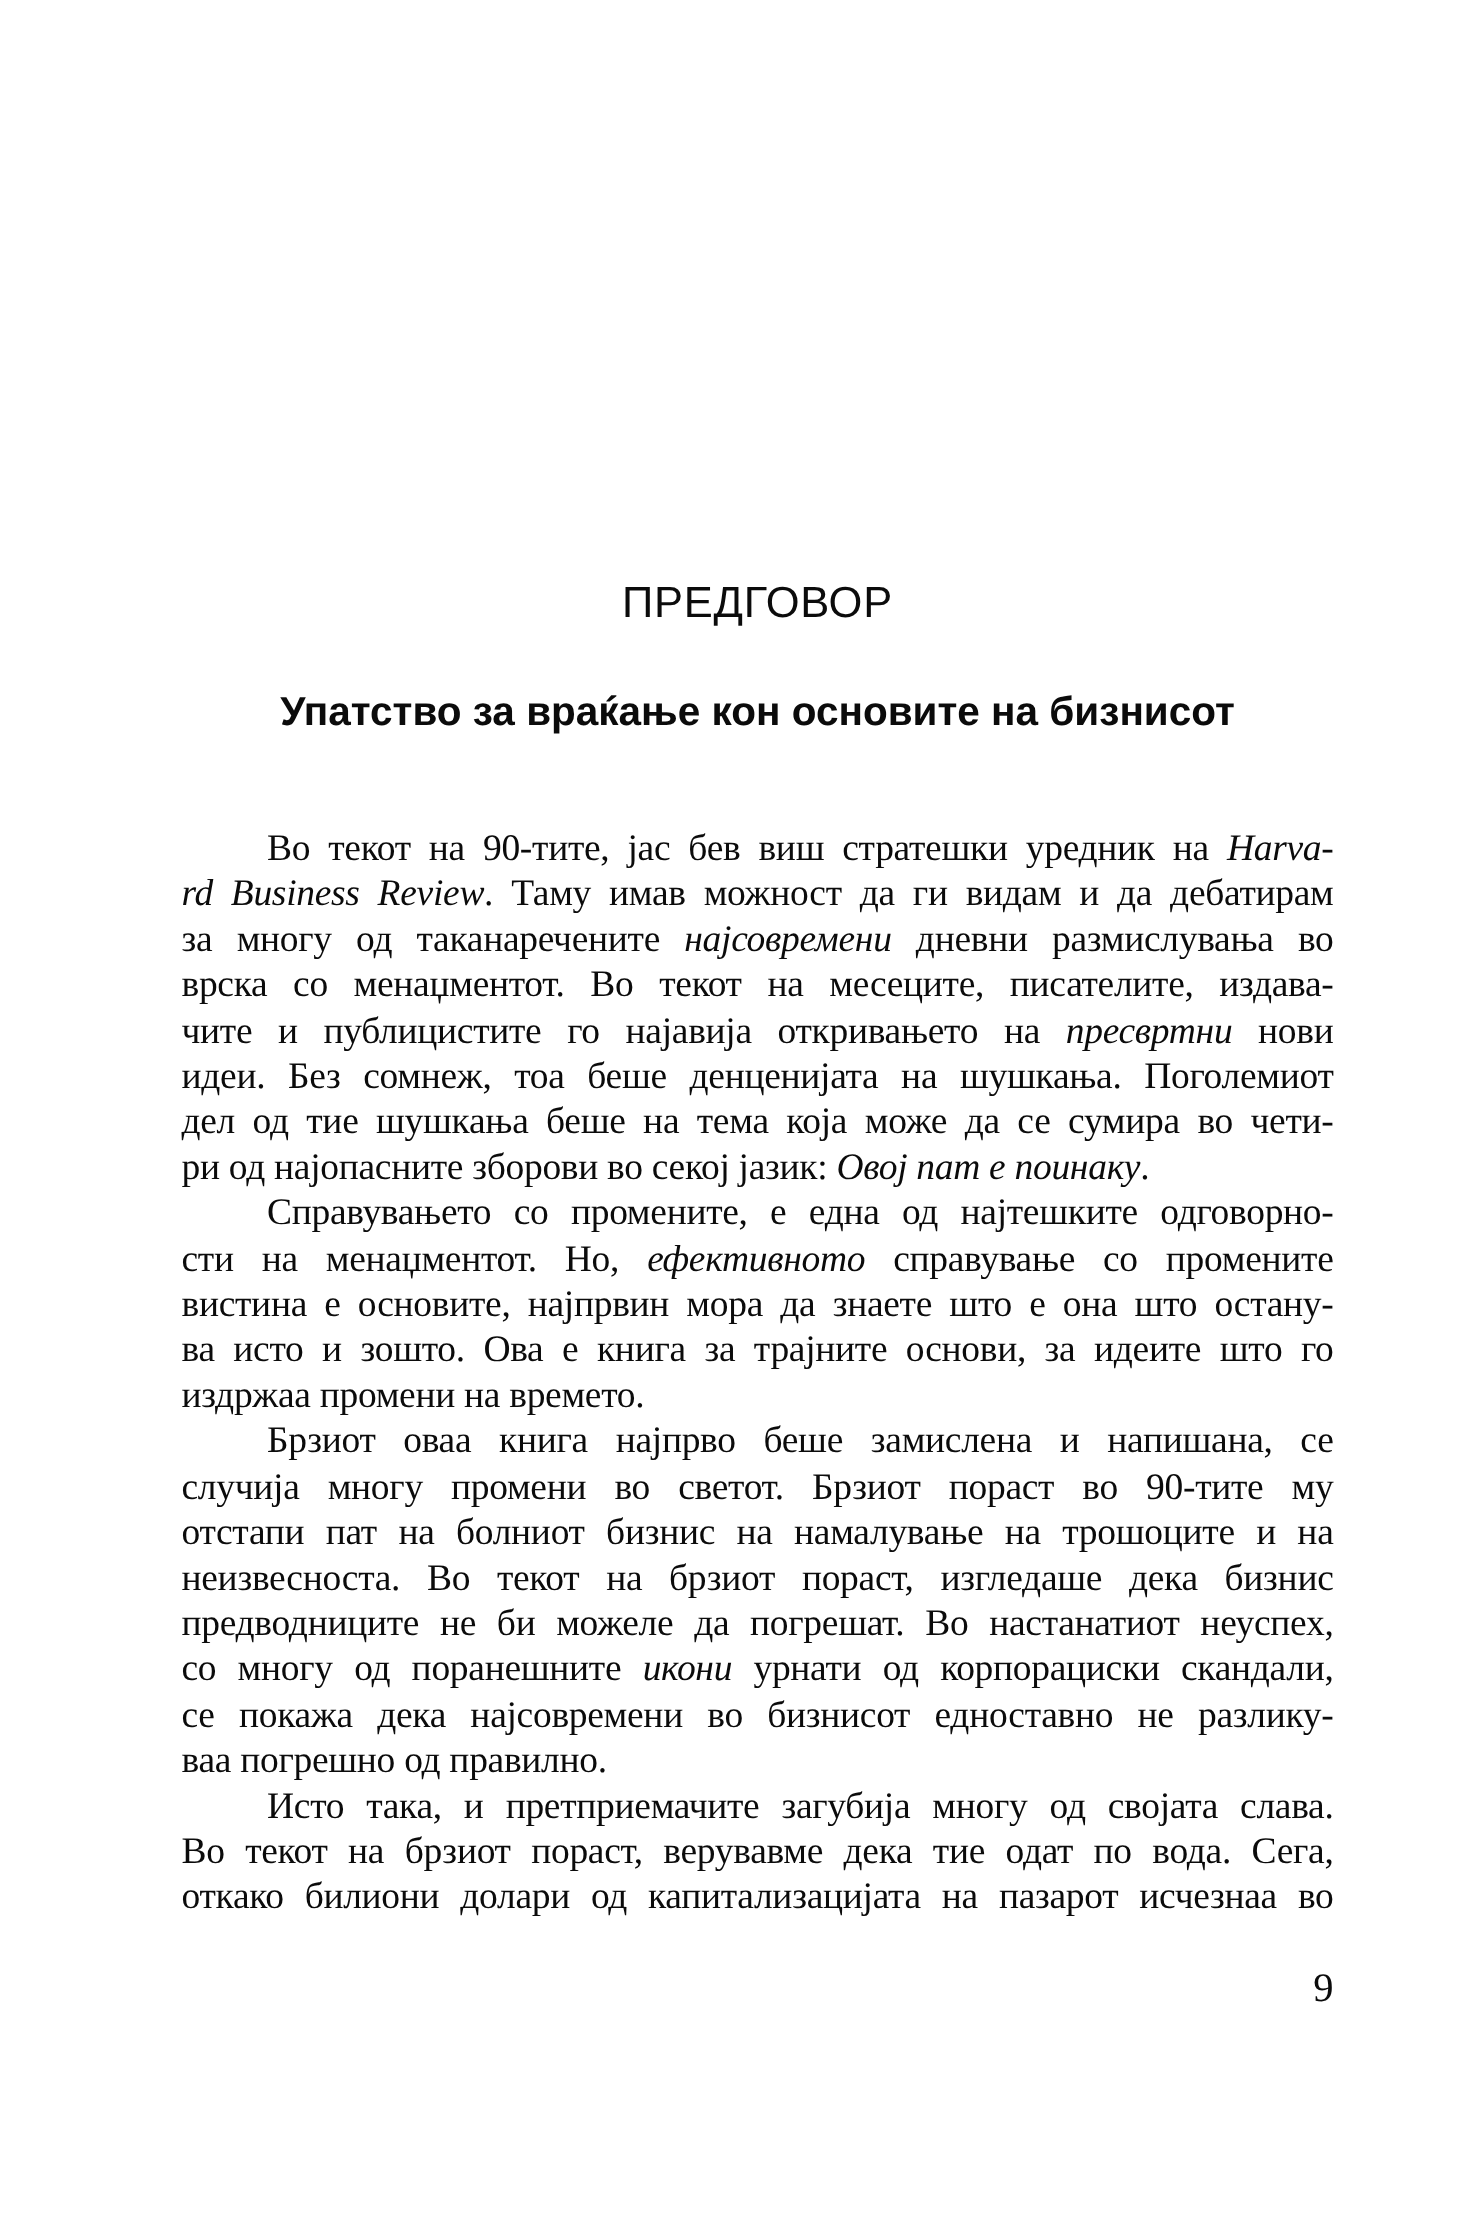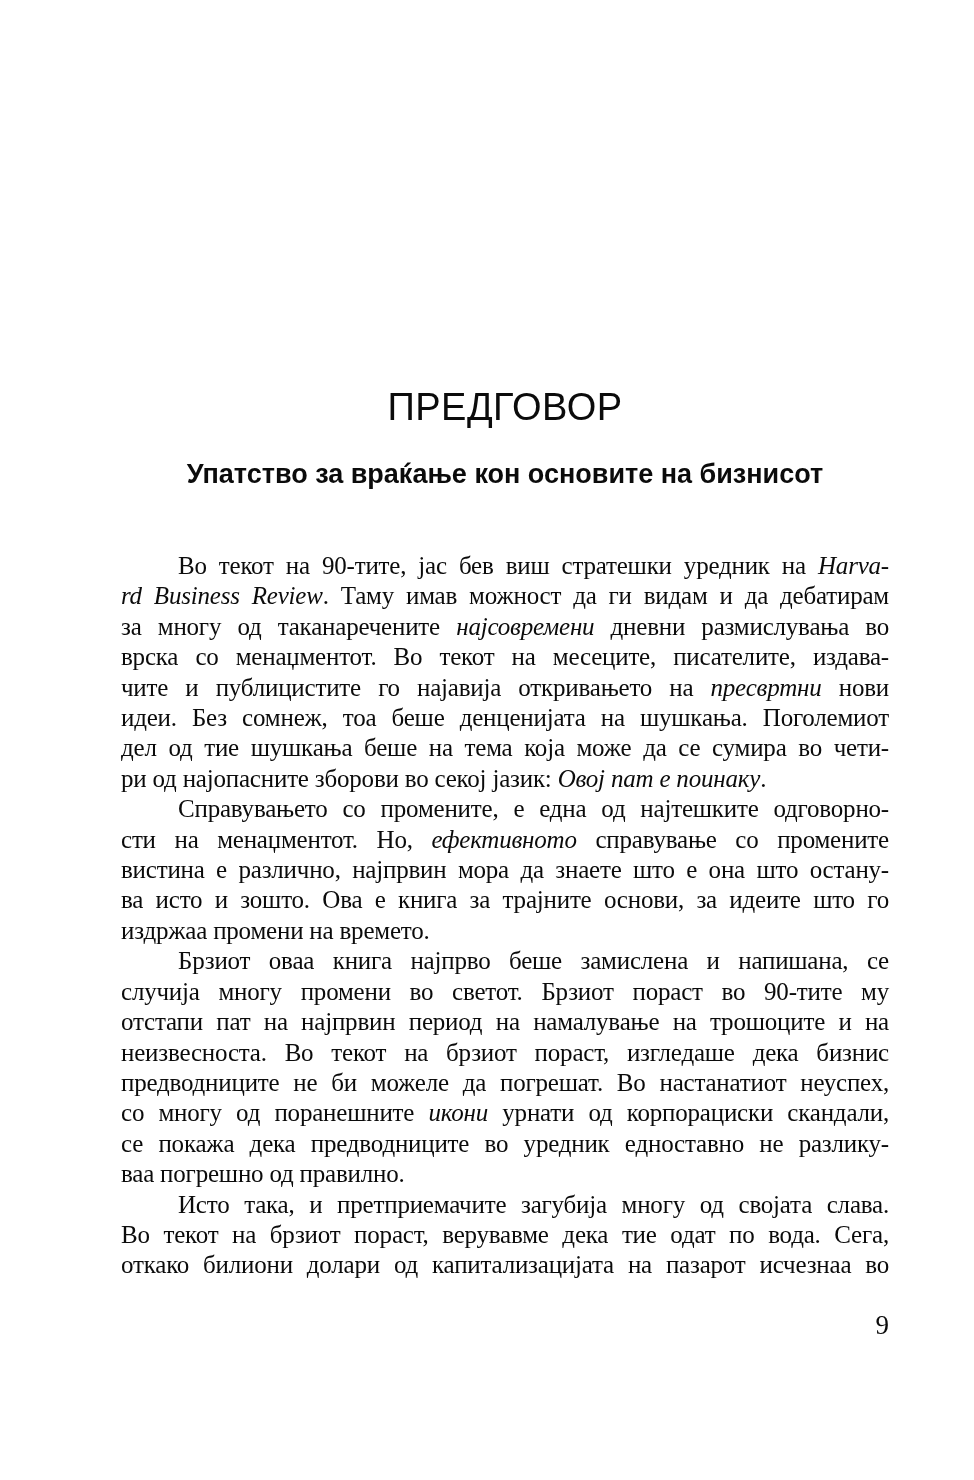--- a/index.html
+++ b/index.html
@@ -16,21 +16,21 @@
     font-family: "Liberation Serif", "DejaVu Serif", serif;
     color: #0b0b0b;
   }
   .chapter-title {
     position: absolute;
     top: 386px;
     left: 121px;
     width: 768px;
     text-align: center;
     font-family: "Liberation Sans", "DejaVu Sans", sans-serif;
-    font-size: 38px;
+    font-size: 29px;
     font-weight: 400;
     letter-spacing: 0.5px;
     white-space: nowrap;
   }
   .chapter-subtitle {
     position: absolute;
     top: 459px;
     left: 121px;
     width: 768px;
     text-align: center;
@@ -88,32 +88,32 @@
         <div class="line">за многу од таканаречените <i>најсовремени</i> дневни размислувања во</div>
         <div class="line">врска со менаџментот. Во текот на месеците, писателите, издава-</div>
         <div class="line">чите и публицистите го најавија откривањето на <i>пресвртни</i> нови</div>
         <div class="line">идеи. Без сомнеж, тоа беше денценијата на шушкања. Поголемиот</div>
         <div class="line">дел од тие шушкања беше на тема која може да се сумира во чети-</div>
         <div class="line para-end">ри од најопасните зборови во секој јазик: <i>Овој пат е поинаку</i>.</div>
       </div>
       <div>
         <div class="line first">Справувањето со промените, е една од најтешките одговорно-</div>
         <div class="line">сти на менаџментот. Но, <i>ефективното</i> справување со промените</div>
-        <div class="line">вистина е различно, најпрвин мора да знаете што е она што остану-</div>
+        <div class="line">вистина е основите, најпрвин мора да знаете што е она што остану-</div>
         <div class="line">ва исто и зошто. Ова е книга за трајните основи, за идеите што го</div>
         <div class="line para-end">издржаа промени на времето.</div>
       </div>
       <div>
         <div class="line first">Брзиот оваа книга најпрво беше замислена и напишана, се</div>
         <div class="line">случија многу промени во светот. Брзиот пораст во 90-тите му</div>
-        <div class="line">отстапи пат на најпрвин период на намалување на трошоците и на</div>
+        <div class="line">отстапи пат на болниот бизнис на намалување на трошоците и на</div>
         <div class="line">неизвесноста. Во текот на брзиот пораст, изгледаше дека бизнис</div>
         <div class="line">предводниците не би можеле да погрешат. Во настанатиот неуспех,</div>
         <div class="line">со многу од поранешните <i>икони</i> урнати од корпорациски скандали,</div>
-        <div class="line">се покажа дека предводниците во уредник едноставно не разлику-</div>
+        <div class="line">се покажа дека најсовремени во бизнисот едноставно не разлику-</div>
         <div class="line para-end">ваа погрешно од правилно.</div>
       </div>
       <div>
         <div class="line first">Исто така, и претприемачите загубија многу од својата слава.</div>
         <div class="line">Во текот на брзиот пораст, верувавме дека тие одат по вода. Сега,</div>
         <div class="line">откако билиони долари од капитализацијата на пазарот исчезнаа во</div>
       </div>
     </div>
 
   <div class="page-number">9</div>

